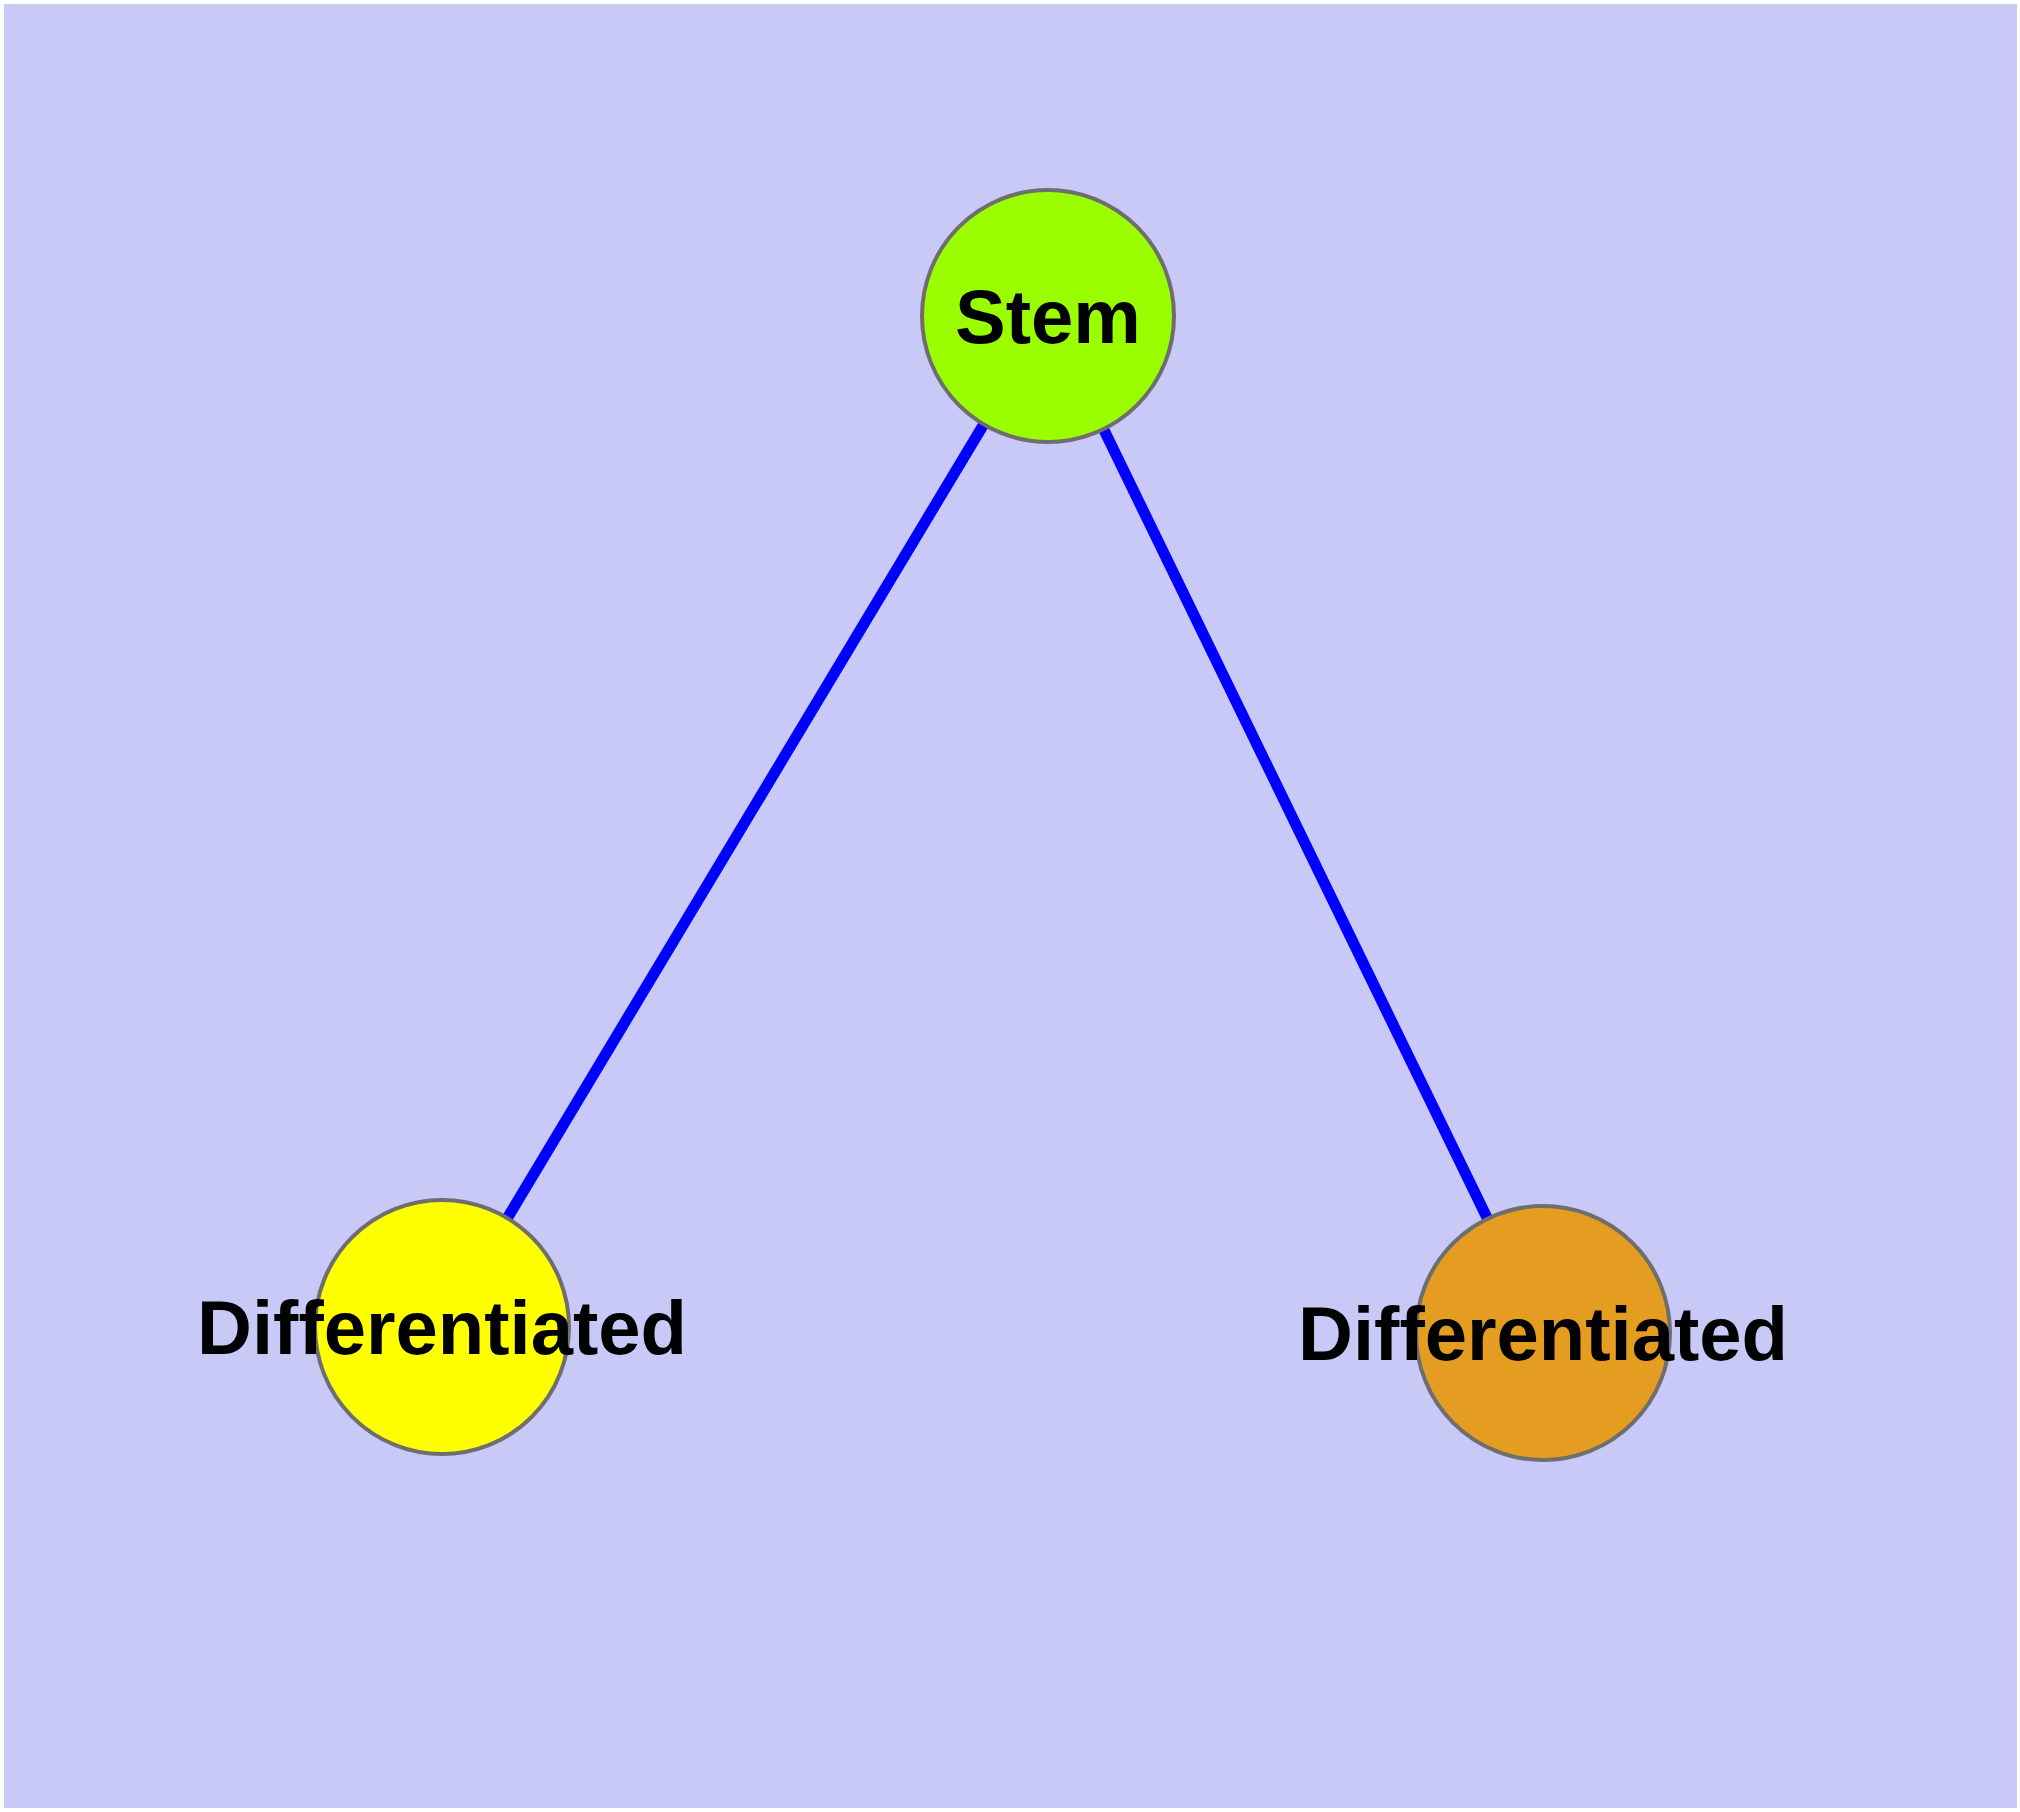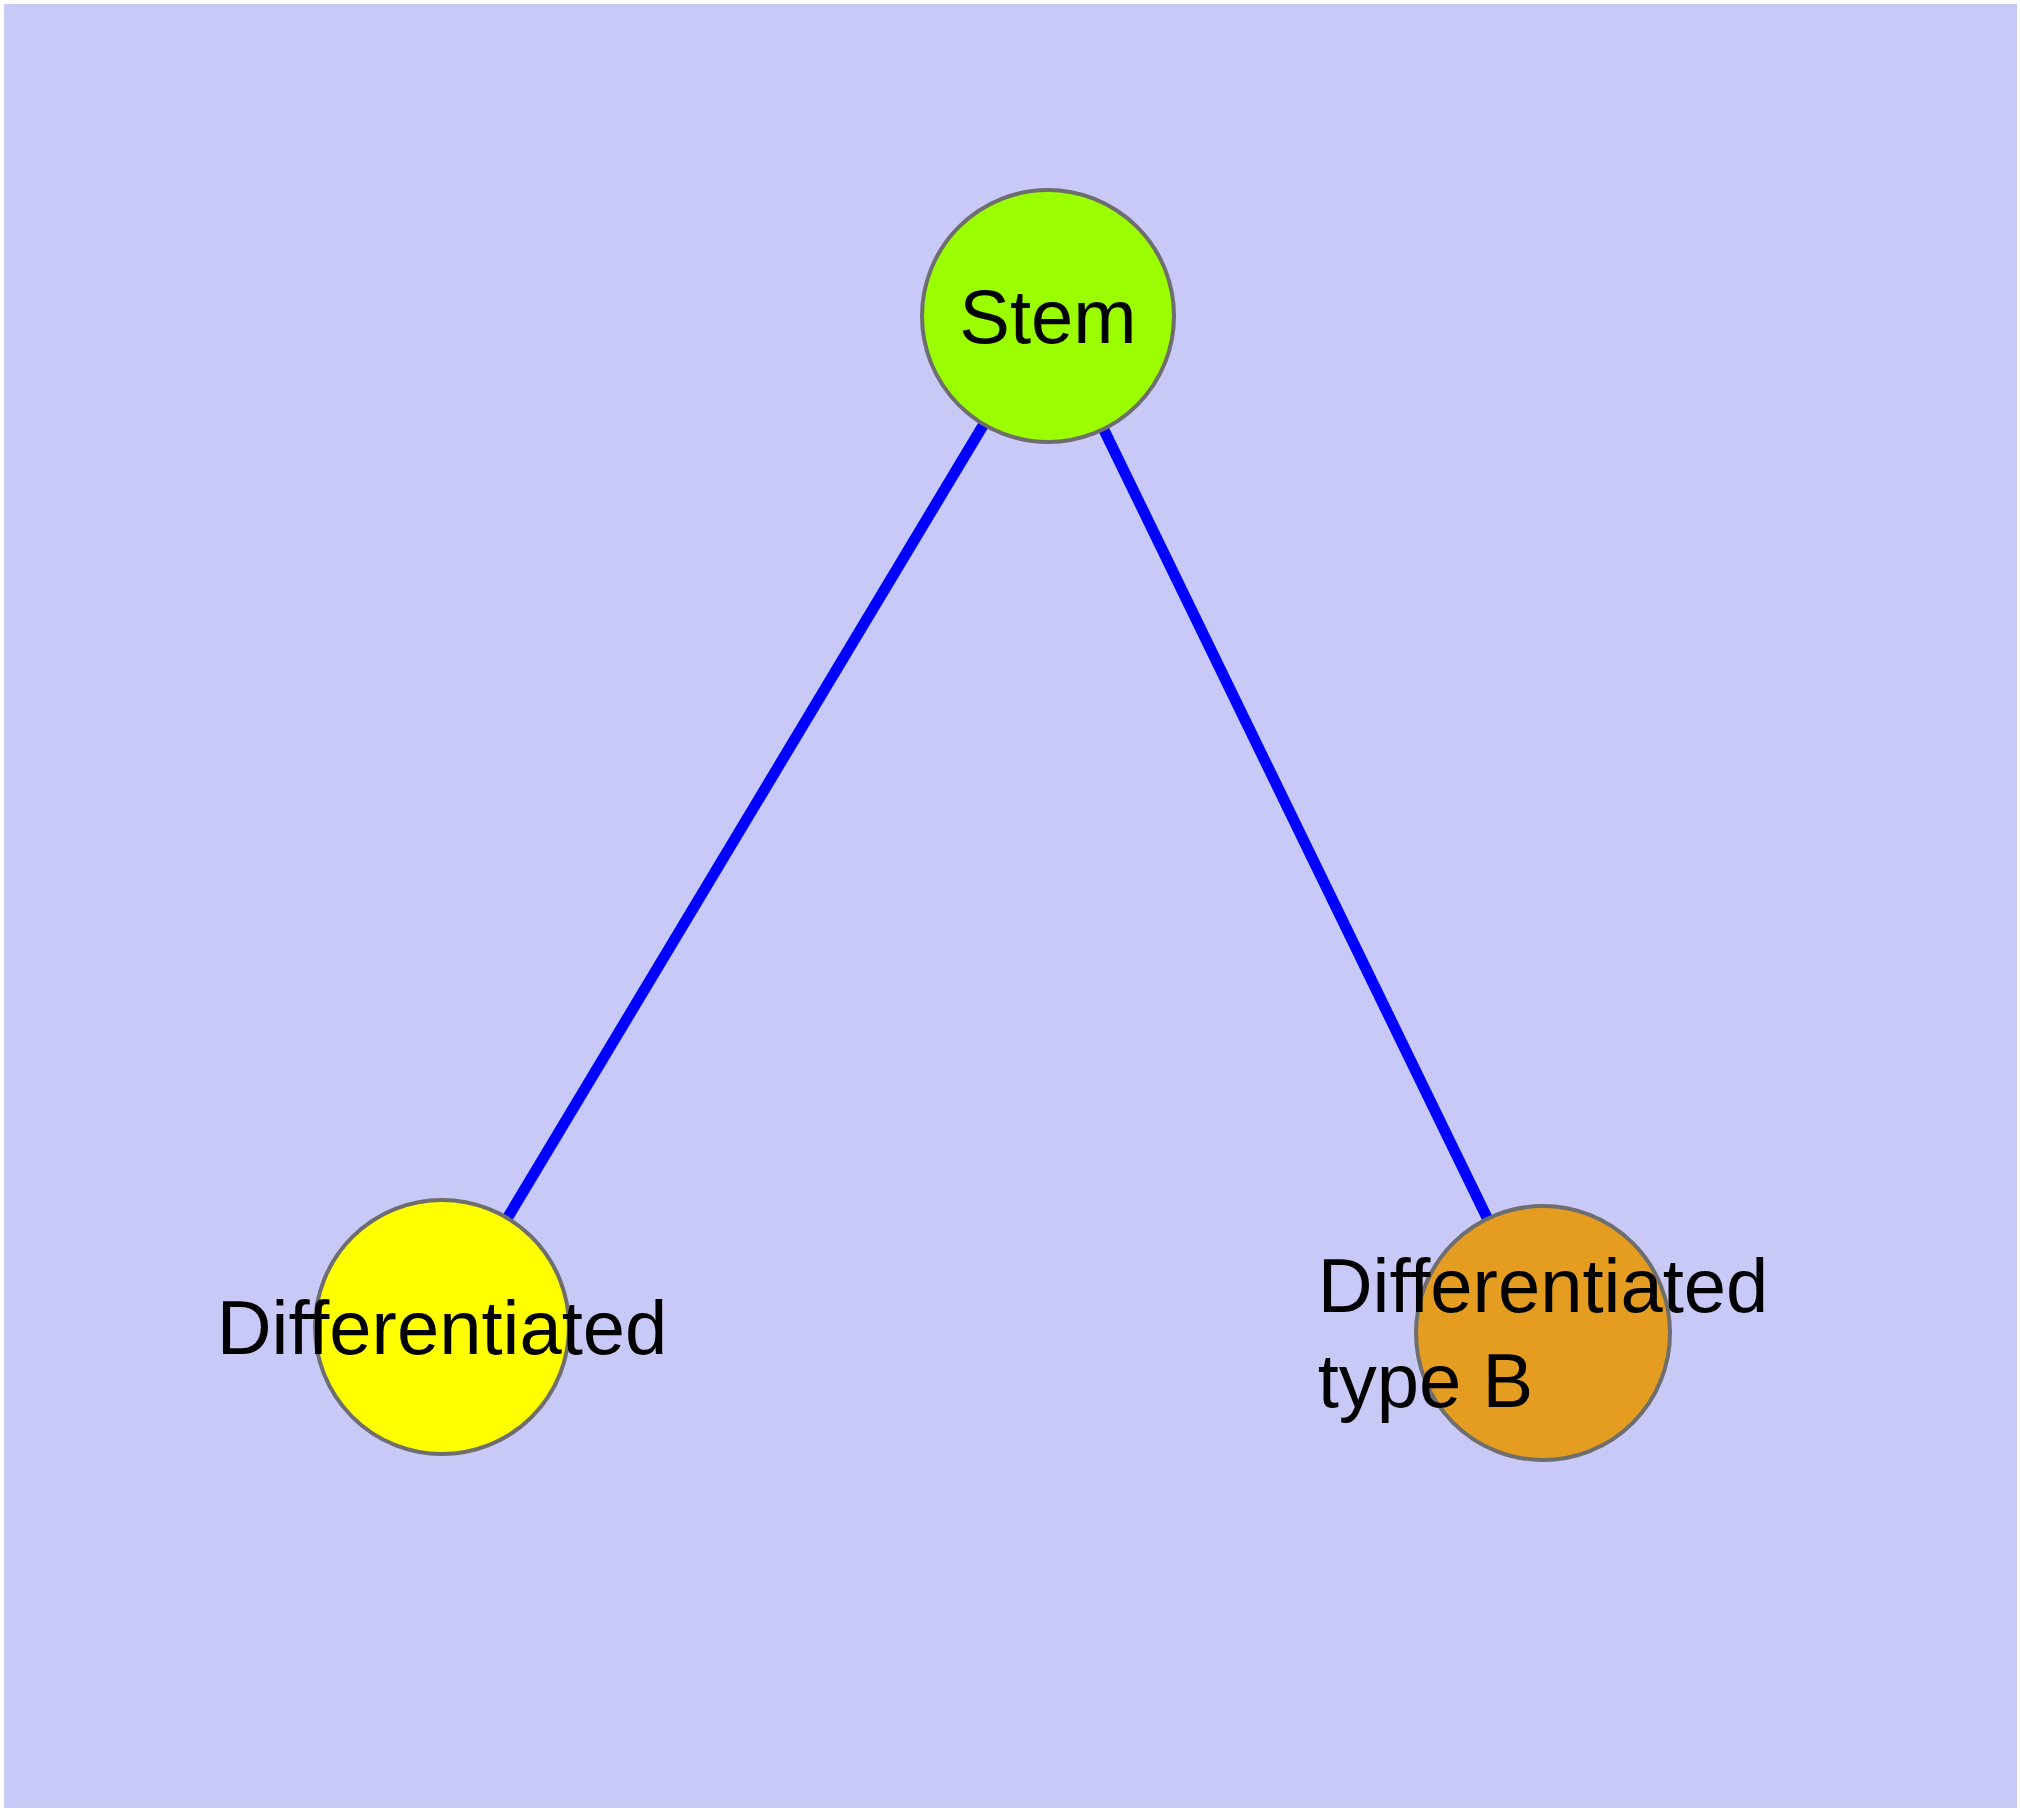--- a/index.html
+++ b/index.html
@@ -61,24 +61,25 @@
     background: #FFFF00;
   }
   .node-type-b {
     left: 1414px;
     top: 1204px;
     width: 258px;
     height: 258px;
     background: #E49D20;
   }
   .node-label {
-    font-weight: normal;
+    font-weight: bold;
     font-size: 76px;
     line-height: 95px;
     color: #000000;
+    text-align: center;
     white-space: nowrap;
   }
   .node-label span {
     display: block;
   }
 </style>
 </head>
 <body>
 
 <div class="canvas">
@@ -96,20 +97,19 @@
 
   <div class="node node-type-a">
     <div class="node-label">
       <span>Differentiated</span>
     </div>
   </div>
 
   <div class="node node-type-b">
     <div class="node-label">
       <span>Differentiated</span>
-      <span>type B</span>
     </div>
   </div>
 
   <div class="frame"></div>
 
 </div>
 
 
 </body></html>

